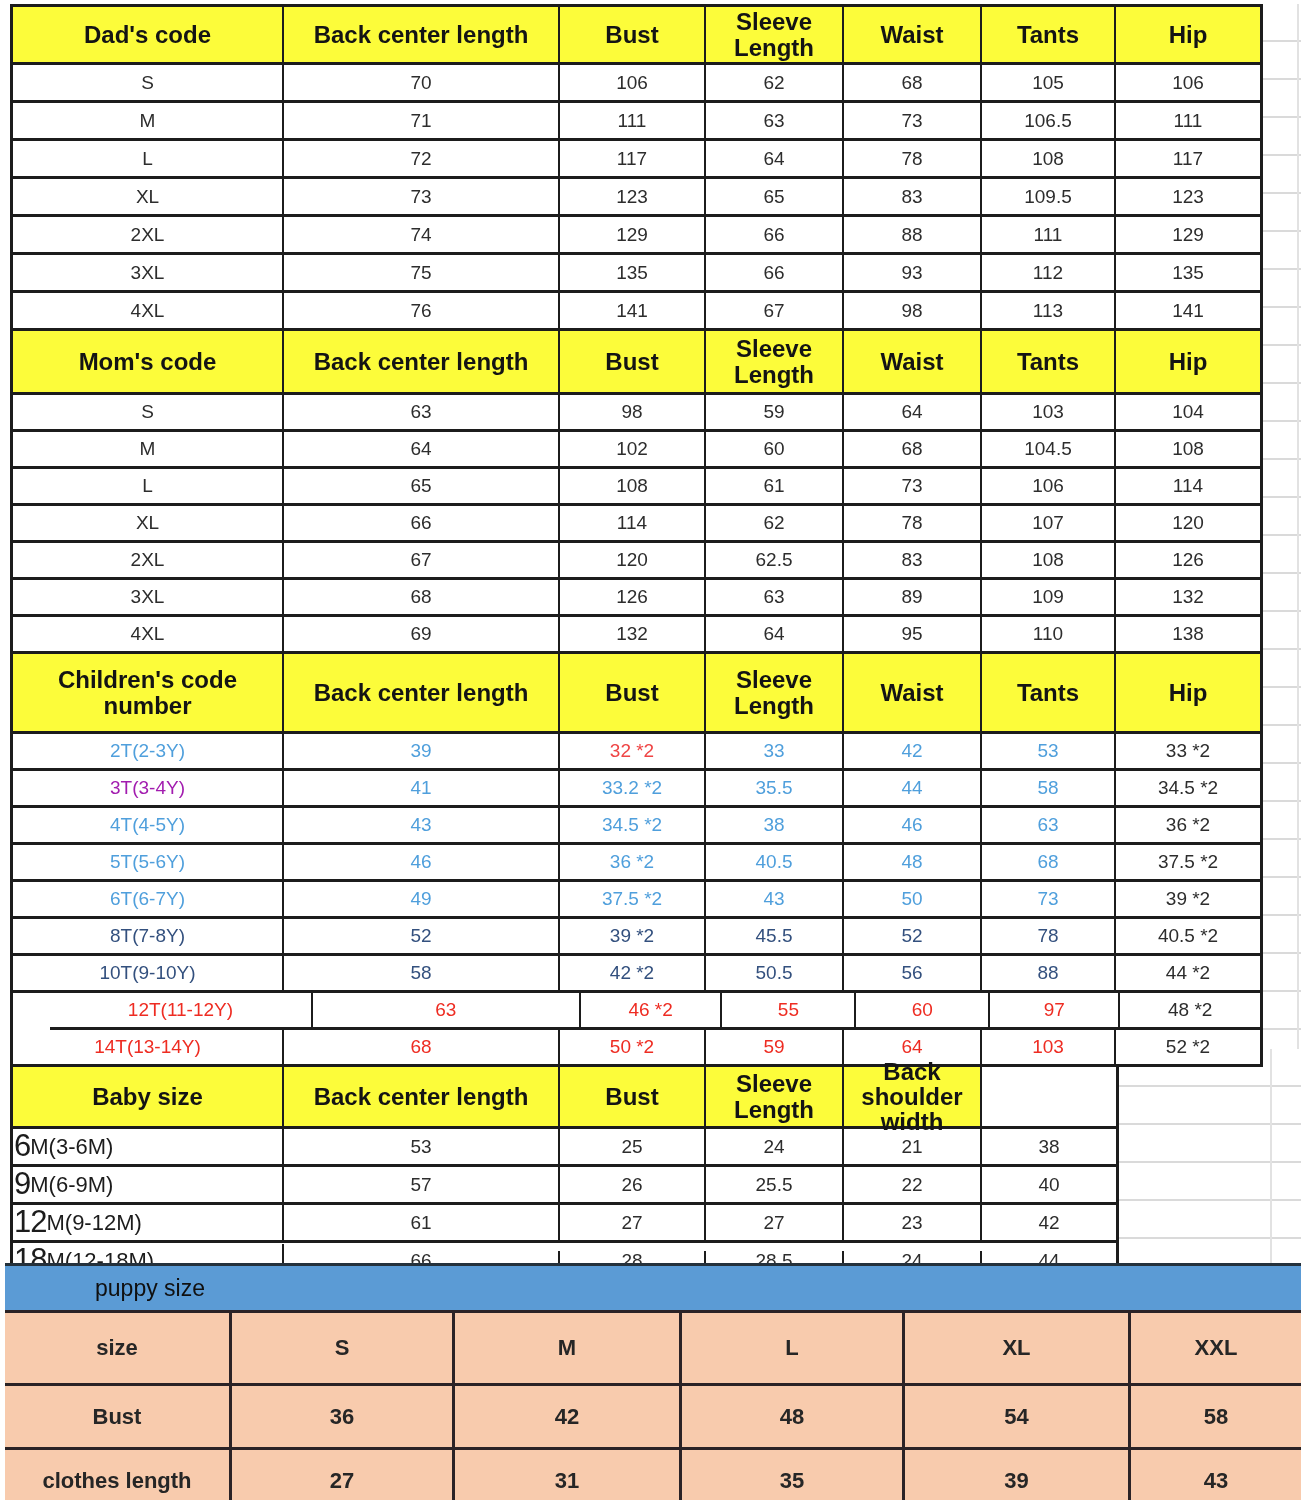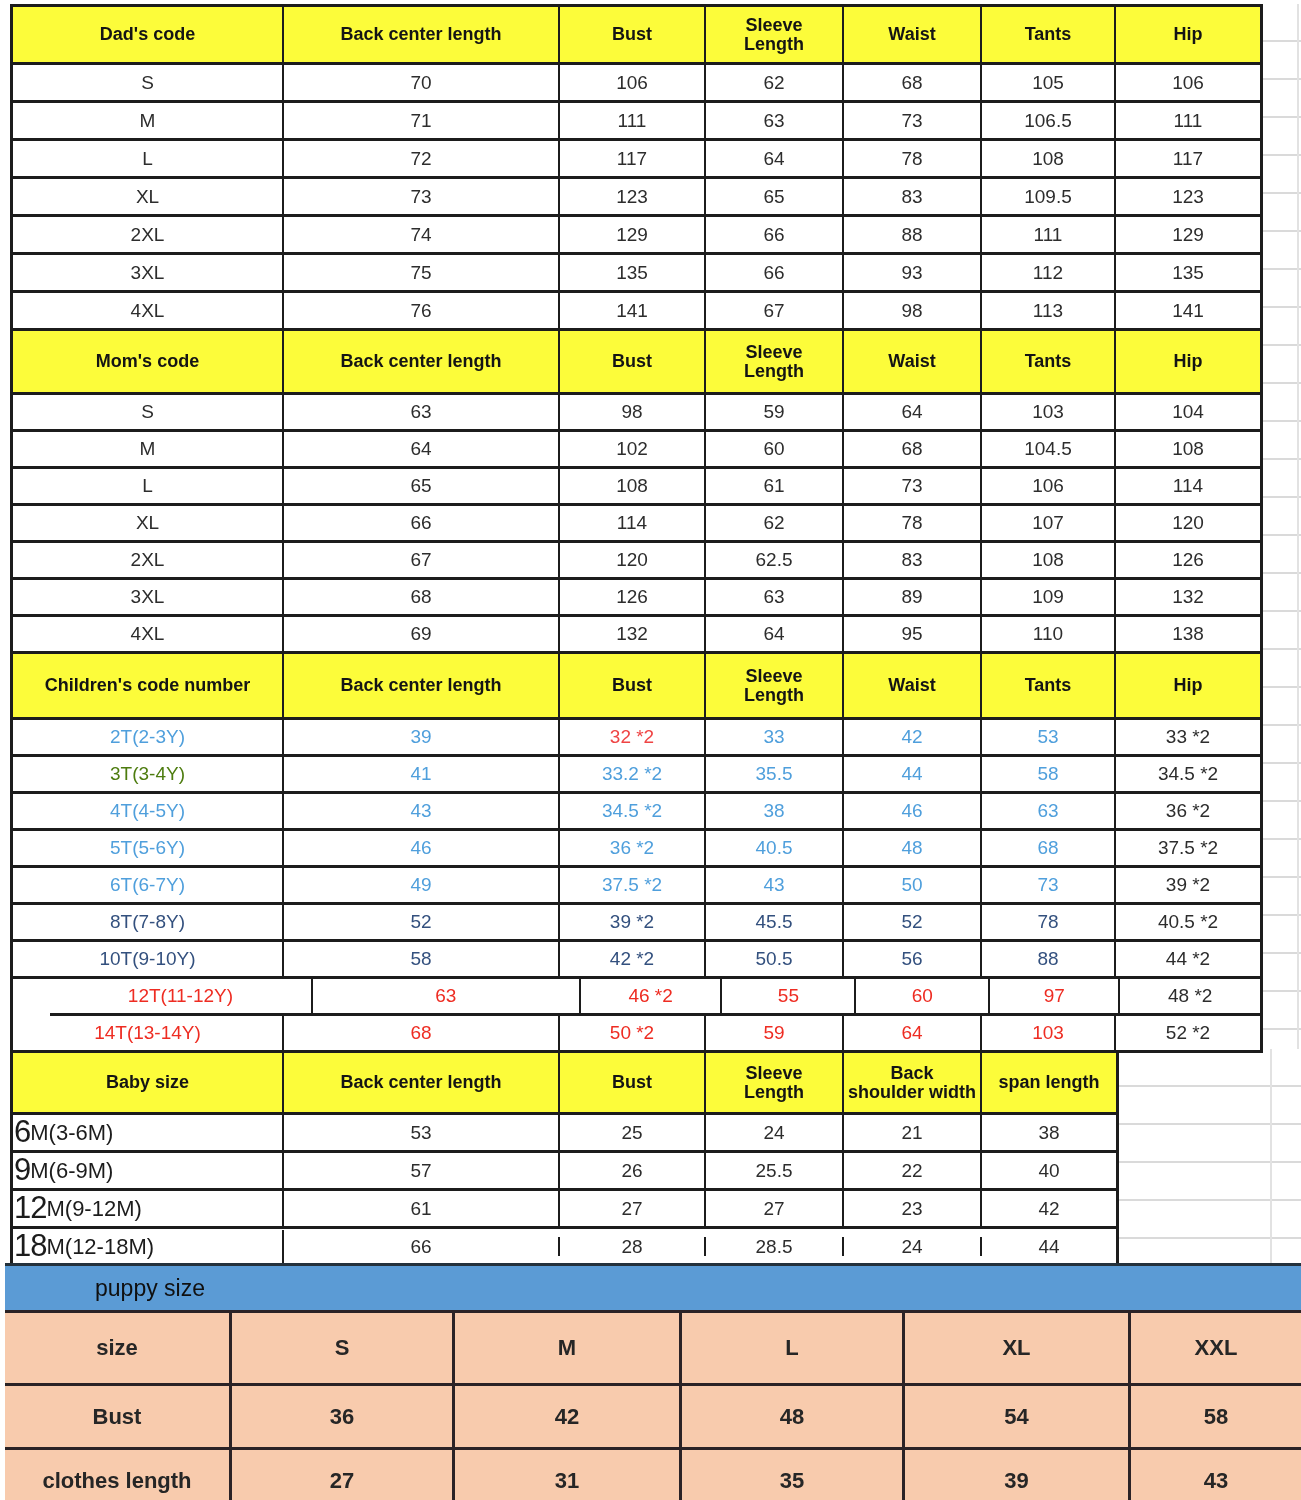--- a/index.html
+++ b/index.html
@@ -8,21 +8,21 @@
 
   
   #size-tables { position:absolute; left:10px; top:4px; width:1253px; }
   .section { width:1253px; border-left:3px solid #1c1c1c; border-right:3px solid #1c1c1c; }
   .section.first { border-top:3px solid #1c1c1c; }
   .section.baby { width:1109px; }
   .row { display:flex; border-bottom:3px solid #1c1c1c; background:#fff; }
   .cell { border-right:2px solid #1c1c1c; display:flex; align-items:center; justify-content:center;
           text-align:center; font-size:19px; color:#2d2d2d; line-height:1.05; }
   .cell.last { border-right:none; }
-  .hrow .cell { background:#fcfc3a; font-weight:700; font-size:18px; color:#141414; white-space:pre-line; padding:0 4px; }
+  .hrow .cell { background:#fcfc3a; font-weight:700; font-size:24px; color:#141414; white-space:pre-line; padding:0 4px; }
   .c0{width:271px} .c1{width:276px} .c2{width:146px} .c3{width:138px} .c4{width:138px} .c5{width:134px} .c6{width:144px}
 
   
   .cell.baby-label { justify-content:flex-start; padding-left:1px; text-align:left; color:#1c1c1c; }
   .cell.baby-label .big { font-size:31px; font-weight:400; letter-spacing:-1px; }
   .cell.baby-label span:not(.big) { font-size:22px; }
 
   
   .grid-strip { position:absolute; background:repeating-linear-gradient(to bottom, #ffffff 0 36px, #dadada 36px 38px); }
   .grid-vline { position:absolute; width:2px; background:#e2e2e2; }
@@ -197,41 +197,41 @@
           <div class="cell c0">4XL</div>
           <div class="cell c1">69</div>
           <div class="cell c2">132</div>
           <div class="cell c3">64</div>
           <div class="cell c4">95</div>
           <div class="cell c5">110</div>
           <div class="cell c6 last">138</div>
         </div>
       </div>
       <div class="section">
-        <div class="row hrow" style="height: 66px;">
+        <div class="row hrow" style="height: 80px;">
           <div class="cell hcell c0">Children's code number</div>
           <div class="cell hcell c1">Back center length</div>
           <div class="cell hcell c2">Bust</div>
           <div class="cell hcell c3">Sleeve
 Length</div>
           <div class="cell hcell c4">Waist</div>
           <div class="cell hcell c5">Tants</div>
           <div class="cell hcell c6 last">Hip</div>
         </div>
         <div class="row" style="height: 37px;">
           <div class="cell c0" style="color: rgb(79, 159, 220);">2T(2-3Y)</div>
           <div class="cell c1" style="color: rgb(79, 159, 220);">39</div>
           <div class="cell c2" style="color: #ef4444;">32 *2</div>
           <div class="cell c3" style="color: rgb(79, 159, 220);">33</div>
           <div class="cell c4" style="color: rgb(79, 159, 220);">42</div>
           <div class="cell c5" style="color: rgb(79, 159, 220);">53</div>
           <div class="cell c6 last" style="color: rgb(45, 45, 45);">33 *2</div>
         </div>
         <div class="row" style="height: 37px;">
-          <div class="cell c0" style="color: #4d7c0f;">3T(3-4Y)</div>
+          <div class="cell c0" style="color: #a21caf;">3T(3-4Y)</div>
           <div class="cell c1" style="color: rgb(79, 159, 220);">41</div>
           <div class="cell c2" style="color: rgb(79, 159, 220);">33.2 *2</div>
           <div class="cell c3" style="color: rgb(79, 159, 220);">35.5</div>
           <div class="cell c4" style="color: rgb(79, 159, 220);">44</div>
           <div class="cell c5" style="color: rgb(79, 159, 220);">58</div>
           <div class="cell c6 last" style="color: rgb(45, 45, 45);">34.5 *2</div>
         </div>
         <div class="row" style="height: 37px;">
           <div class="cell c0" style="color: rgb(79, 159, 220);">4T(4-5Y)</div>
           <div class="cell c1" style="color: rgb(79, 159, 220);">43</div>
@@ -298,21 +298,20 @@
       </div>
       <div class="section baby">
         <div class="row hrow" style="height: 62px;">
           <div class="cell hcell c0">Baby size</div>
           <div class="cell hcell c1">Back center length</div>
           <div class="cell hcell c2">Bust</div>
           <div class="cell hcell c3">Sleeve
 Length</div>
           <div class="cell hcell c4">Back
 shoulder width</div>
-          <div class="cell hcell c5 last">span length</div>
         </div>
         <div class="row" style="height: 38px;">
           <div class="cell c0 baby-label">
             <span class="big">6</span>
             <span>M(3-6M)</span>
           </div>
           <div class="cell c1">53</div>
           <div class="cell c2">25</div>
           <div class="cell c3">24</div>
           <div class="cell c4">21</div>

